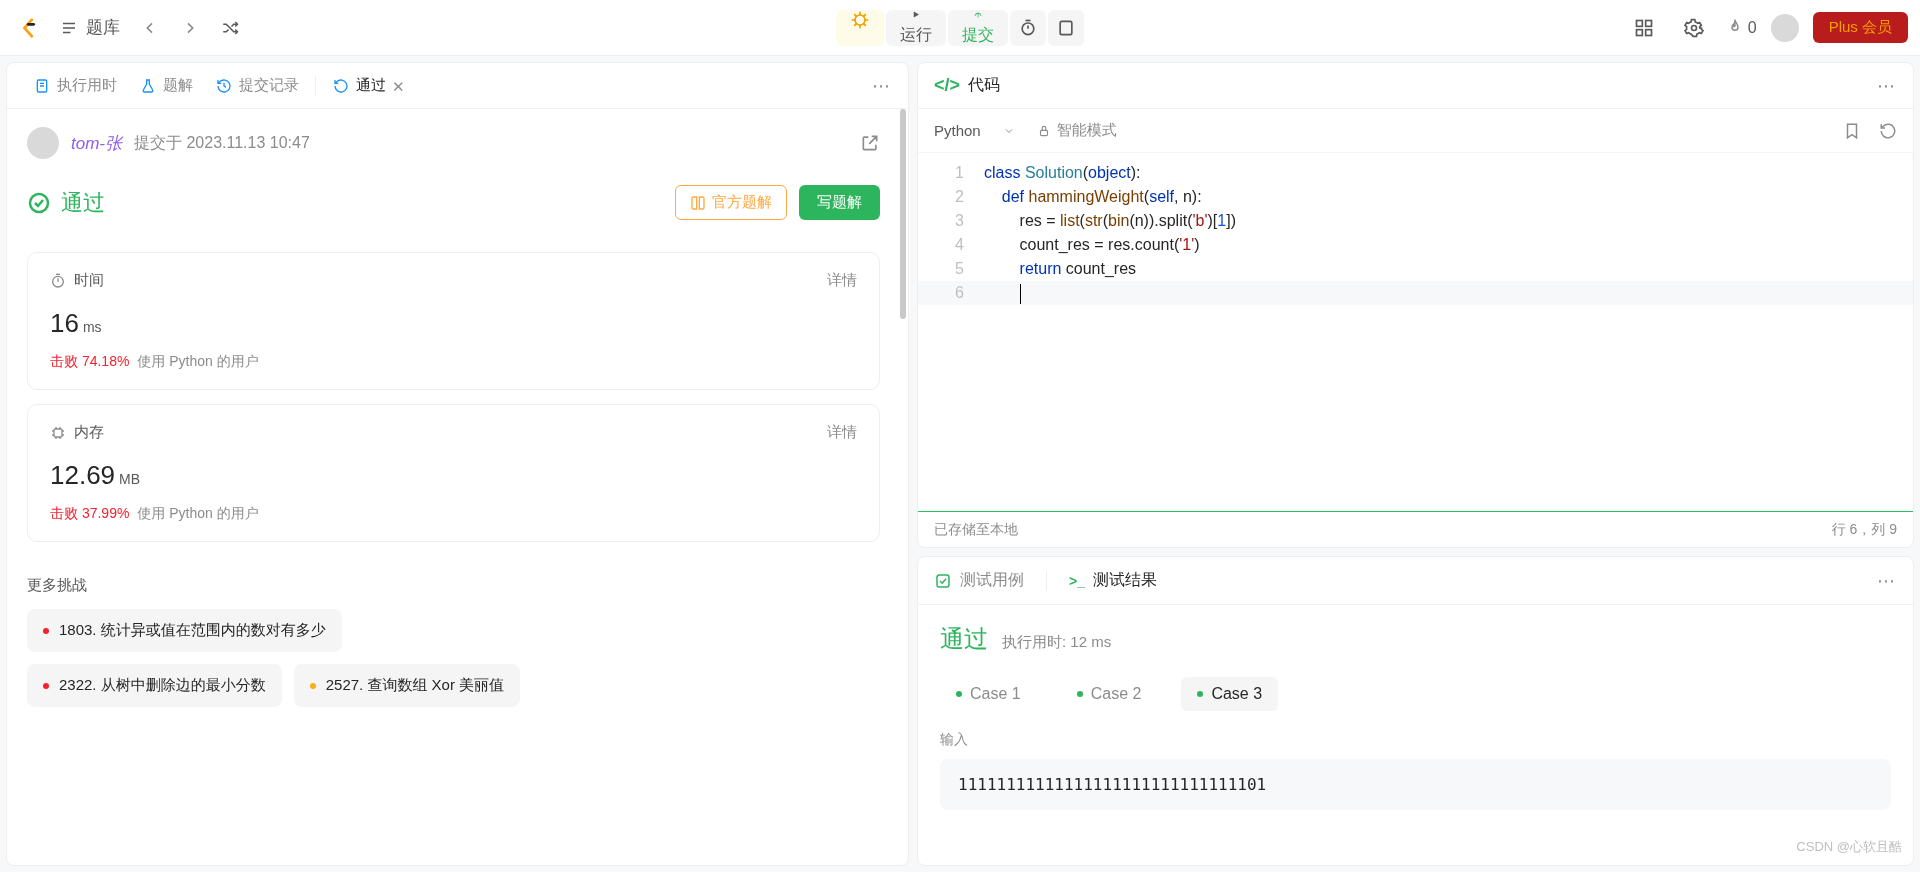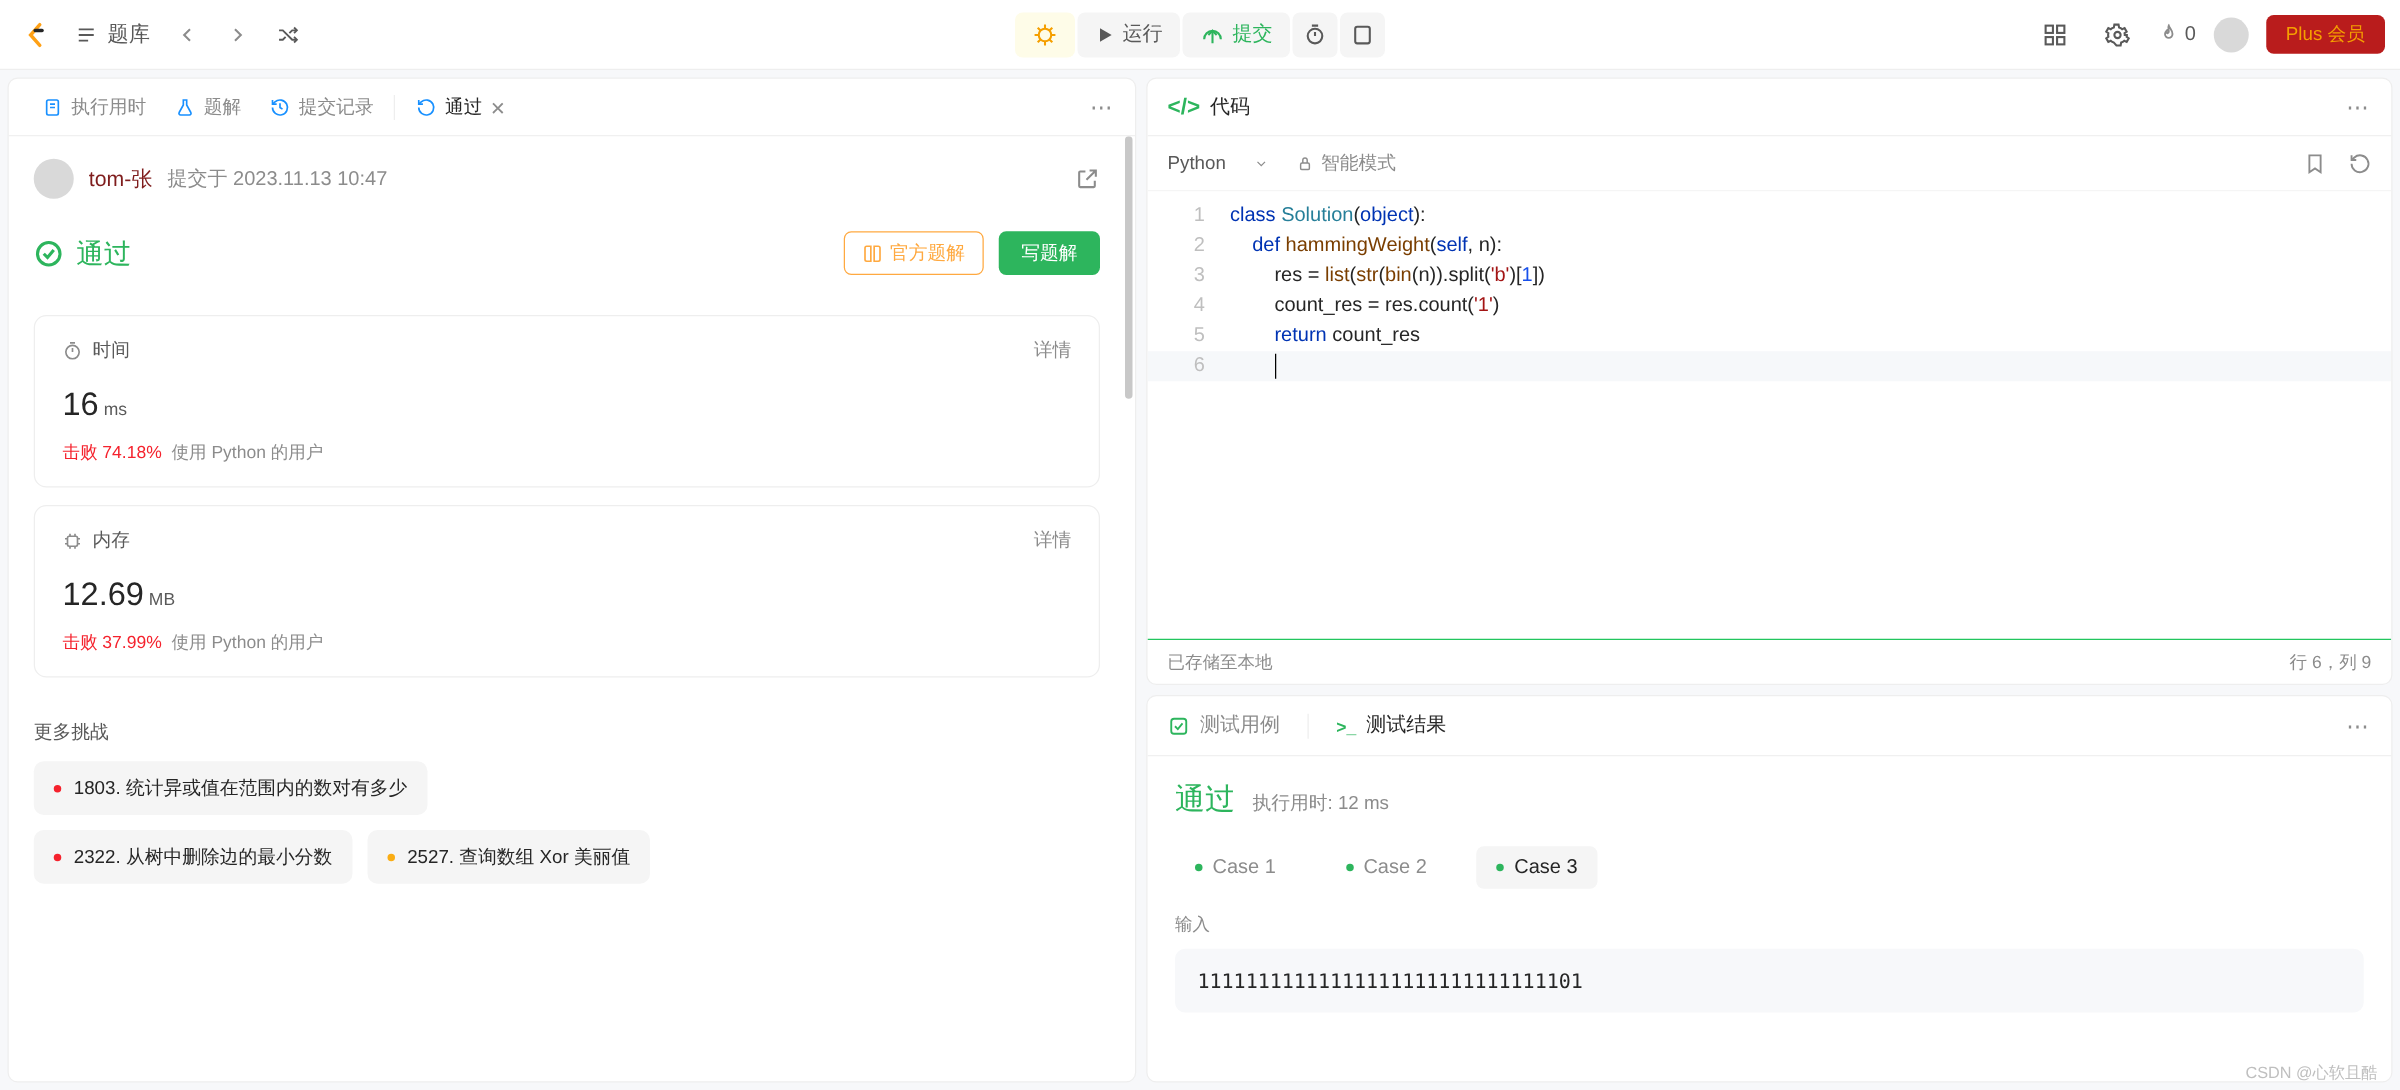--- a/index.html
+++ b/index.html
@@ -3,42 +3,42 @@
 <meta charset="utf-8">
 <style>
 * { margin:0; padding:0; box-sizing:border-box; font-family: -apple-system,"Helvetica Neue",Arial,"PingFang SC","Microsoft YaHei",sans-serif; }
 body { background:#f7f8fa; color:#262626; font-size:14px; overflow:hidden; height:872px; width:1920px; position:relative; }
 .topbar { height:56px; background:#fff; display:flex; align-items:center; padding:0 12px; border-bottom:1px solid #eee; }
 .topbar .left { display:flex; align-items:center; gap:4px; }
 .topbar .center { position:absolute; left:50%; transform:translateX(-50%); display:flex; align-items:center; gap:2px; }
 .topbar .right { margin-left:auto; display:flex; align-items:center; gap:14px; }
 .icon-btn { width:36px; height:36px; display:flex; align-items:center; justify-content:center; border-radius:6px; color:#595959; cursor:pointer; }
 .problems-link { display:flex; align-items:center; gap:8px; color:#595959; font-size:17px; padding:0 8px; height:36px; }
-.top-btn { height:36px; display:flex; align-items:center; gap:6px; padding:0 14px; border-radius:6px; font-size:16px; cursor:pointer; }
+.top-btn { height:36px; display:flex; align-items:center; gap:6px; padding:0 14px; border-radius:6px; font-size:16px; cursor:pointer;flex-direction:column; }
 .run-btn { color:#595959; background:#f5f5f5; }
 .submit-btn { color:#2db55d; background:#f5f5f5; font-weight:500; }
 .debug-btn { background:#fefce8; }
 .plus-btn { background:#b91c1c; color:#f59f00; font-weight:500; padding:6px 16px; border-radius:6px; font-size:15px; }
 .fire-count { display:flex; align-items:center; gap:4px; color:#595959; font-size:16px; }
 .avatar-sm { width:28px; height:28px; border-radius:50%; background:#d9d9d9; }
 .main { display:flex; height:816px; padding:6px; gap:8px; }
 .left-pane { width:903px; background:#fff; border-radius:8px; display:flex; flex-direction:column; border:1px solid #eee; overflow:hidden; }
 .right-pane { flex:1; display:flex; flex-direction:column; gap:8px; }
 .tabbar { height:46px; display:flex; align-items:center; padding:0 16px; border-bottom:1px solid #f0f0f0; gap:2px; }
 .tab { display:flex; align-items:center; gap:6px; padding:6px 10px; color:#8c8c8c; font-size:15px; cursor:pointer; border-radius:6px; }
 .tab.active { color:#262626; }
 .tab .ti { width:18px; height:18px; display:flex; align-items:center; justify-content:center; }
 .tab-close { width:16px; height:16px; color:#8c8c8c; }
 .kebab { margin-left:auto; color:#8c8c8c; cursor:pointer; font-size:18px; letter-spacing:2px; }
 .left-body { flex:1; overflow-y:auto; position:relative; padding-right:8px; }
 .scroll-track { position:absolute; right:0; top:0; bottom:0; width:10px; }
 .scroll-thumb { position:absolute; right:2px; top:0; width:6px; height:210px; background:#c8c8c8; border-radius:3px; }
 .submit-header { display:flex; align-items:center; padding:18px 20px; gap:12px; }
 .user-avatar { width:32px; height:32px; border-radius:50%; background:#d9d9d9; }
-.user-name { font-size:17px; color:#7f1d1d; }
+.user-name { font-size:17px; color:#8b5cf6;font-style:italic; }
 .submit-time { color:#8c8c8c; font-size:16px; }
 .ext-link { margin-left:auto; color:#8c8c8c; cursor:pointer; }
 .status-row { display:flex; align-items:center; padding:8px 20px 18px 20px; }
 .status-pass { display:flex; align-items:center; gap:10px; color:#2db55d; font-size:22px; font-weight:500; }
 .status-actions { margin-left:auto; display:flex; gap:12px; }
 .btn-outline { border:1px solid #ffa940; color:#ffa940; background:#fff; padding:7px 14px; border-radius:6px; display:flex; align-items:center; gap:6px; font-size:15px; cursor:pointer; }
 .btn-green { background:#2db55d; color:#fff; padding:7px 18px; border-radius:6px; font-size:15px; cursor:pointer; border:none; }
 .metric-card { margin:14px 20px; border:1px solid #eee; border-radius:10px; padding:18px 22px; }
 .metric-head { display:flex; align-items:center; gap:8px; color:#595959; font-size:15px; }
 .metric-head .dtl { margin-left:auto; color:#8c8c8c; font-size:15px; cursor:pointer; }
@@ -84,21 +84,21 @@
 .result-body { padding:18px 22px; flex:1; overflow:auto; }
 .pass-line { display:flex; align-items:baseline; gap:14px; }
 .pass-big { color:#2db55d; font-size:24px; font-weight:500; }
 .exec-time { color:#8c8c8c; font-size:15px; }
 .case-tabs { display:flex; gap:24px; margin-top:22px; }
 .case-tab { display:flex; align-items:center; gap:8px; padding:8px 16px; color:#8c8c8c; font-size:16px; cursor:pointer; border-radius:6px; }
 .case-tab .cdot { width:6px; height:6px; border-radius:50%; background:#2db55d; }
 .case-tab.active { background:#f5f5f5; color:#262626; font-weight:500; }
 .input-label { margin-top:20px; color:#8c8c8c; font-size:14px; }
 .input-box { margin-top:10px; background:#f7f8fa; border-radius:8px; padding:16px 18px; font-family:Menlo,Consolas,monospace; font-size:16px; color:#262626; }
-.watermark { position:absolute; right:18px; bottom:5px; color:#bfbfbf; font-size:13px; }
+.watermark { position:absolute; right:18px; bottom:16px; color:#bfbfbf; font-size:13px; }
 svg { display:block; }
 </style>
 </head>
 <body>
 
 <div class="topbar">
   <div class="left">
     <div class="icon-btn">
       <svg width="22" height="22" viewBox="0 0 24 24">
           <path d="M14 3 L6 12 L14 21" stroke="#ffa116" stroke-width="3" fill="none" stroke-linecap="round"></path>

